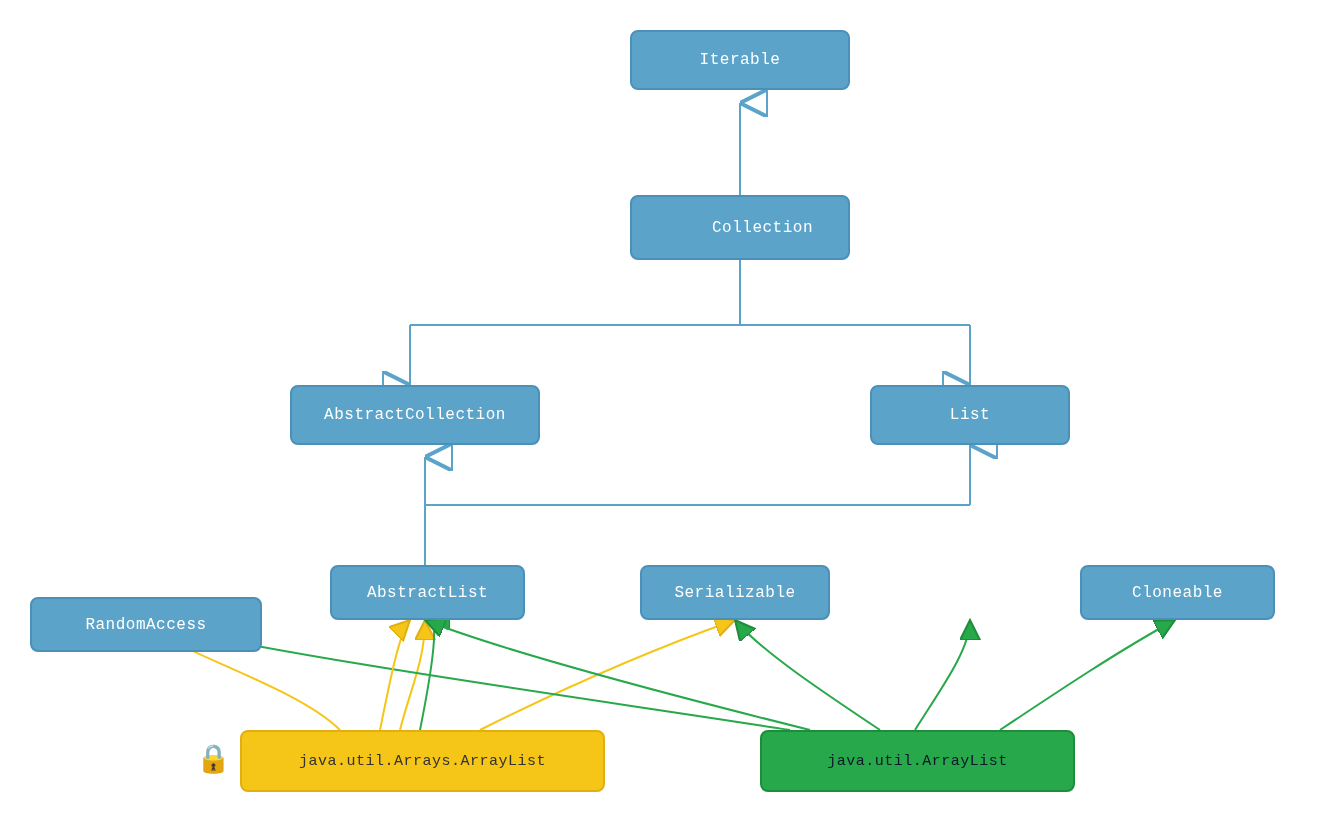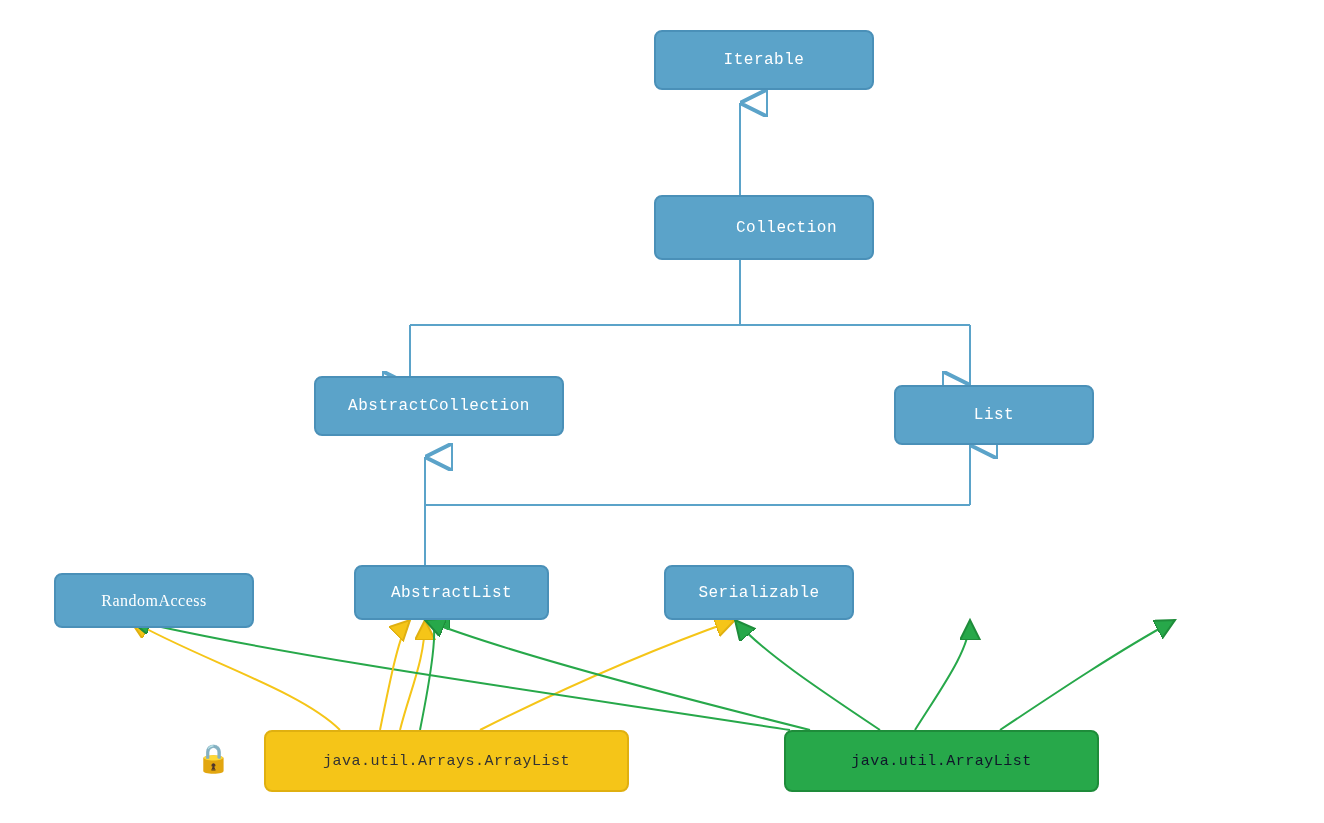--- a/index.html
+++ b/index.html
@@ -26,21 +26,20 @@
     .node {
       position: absolute;
       border-radius: 8px;
       display: flex;
       align-items: center;
       justify-content: center;
       font-size: 16px;
       font-weight: 500;
       color: white;
       letter-spacing: 0.5px;
-      margin-left: 24px;
     }
     .node-blue {
       background-color: #5ba3c9;
       border: 2px solid #4a90b8;
     }
     .node-yellow {
       background-color: #f5c518;
       border: 2px solid #e0b010;
       color: #333;
     }
@@ -128,30 +127,31 @@
     <path d="M 1000 730 C 1060 690 1120 650 1175 620" stroke="#27a84a" stroke-width="2" fill="none" marker-end="url(#arrow-green)"></path>
 
     <path d="M 380 730 C 390 680 400 630 410 620" stroke="#f5c518" stroke-width="2" fill="none" marker-end="url(#arrow-yellow)"></path>
 
   </svg>
 
   <div class="node node-blue" style="left:630px; top:30px; width:220px; height:60px;">Iterable</div>
 
   <div class="node node-blue" style="left:630px; top:195px; width:220px; height:65px;padding-left:45px;">Collection</div>
 
-  <div class="node node-blue" style="left:290px; top:376px; width:250px; height:60px;">AbstractCollection</div>
+  <div class="node node-blue" style="left:290px; top:385px; width:250px; height:60px;">AbstractCollection</div>
 
   <div class="node node-blue" style="left:870px; top:385px; width:200px; height:60px;">List</div>
 
-  <div class="node node-blue" style="left:30px; top:573px; width:200px; height:55px;font-family:Liberation Serif, serif;">RandomAccess</div>
+  <div class="node node-blue" style="left:30px; top:597px; width:232px; height:55px;">RandomAccess</div>
 
   <div class="node node-blue" style="left:640px; top:565px; width:190px; height:55px;">Serializable</div>
 
   <div class="node node-blue" style="left:330px; top:565px; width:195px; height:55px;">AbstractList</div>
 
+  <div class="node node-blue" style="left:1080px; top:565px; width:195px; height:55px;">Cloneable</div>
 
   <div class="lock-icon" style="left:196px; top:742px;">🔒</div>
 
   <div class="node node-yellow" style="left:240px; top:730px; width:365px; height:62px; font-size:15px;">java.util.Arrays.ArrayList</div>
 
   <div class="node node-green" style="left:760px; top:730px; width:315px; height:62px; font-size:15px;">java.util.ArrayList</div>
 
 </div>
 
 </body></html>

